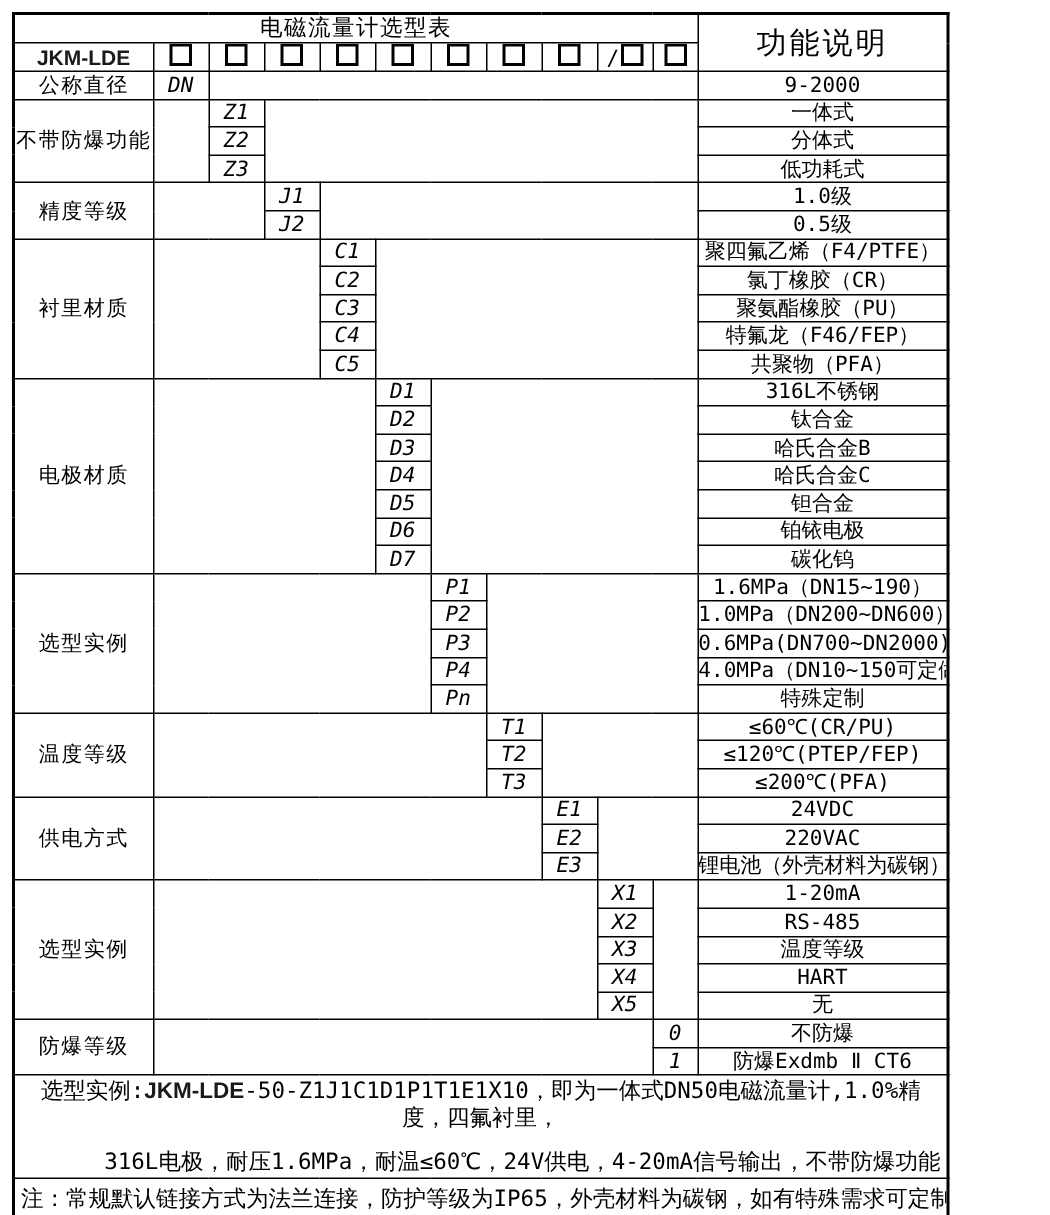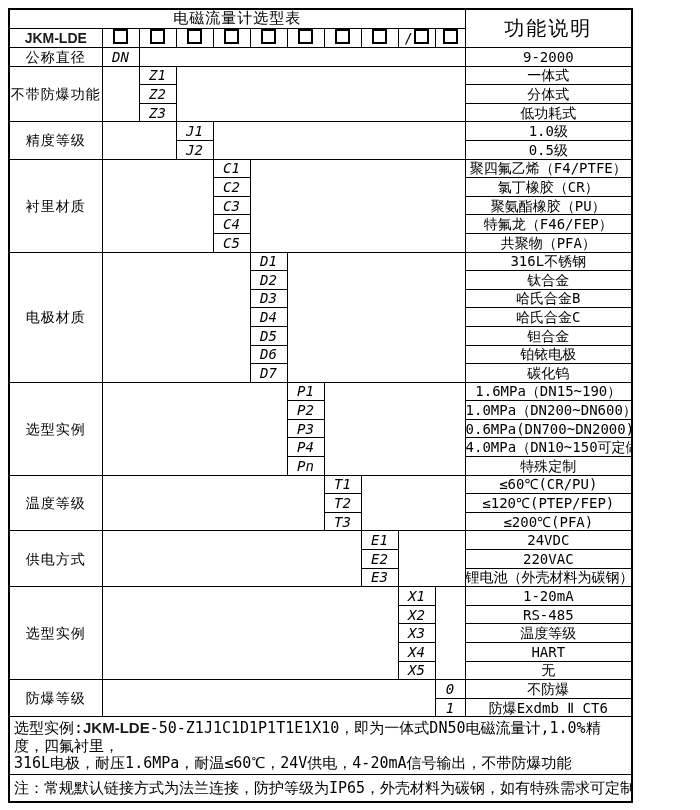--- a/index.html
+++ b/index.html
@@ -30,22 +30,22 @@
     display:inline-block;width:11px;height:11px;
     border:2px solid #000;vertical-align:-1px;background:#fff;
   }
   .slash{font-size:14px;margin-right:1px;}
   td.code{font-size:14px;font-style:italic;}
   td.desc{font-size:14px;}
   td.example{
     height:52px;font-size:15px;white-space:normal;
     padding:2px 4px;text-align:center;
   }
-  .ex1{text-align:left;}
-  .ex2{text-align:left;}
+  .ex1{text-align:center;}
+  .ex2{text-align:right;margin-top:12px;}
   .m{font-family:"Liberation Sans",sans-serif;font-weight:bold;color:#1a1a1a;}
   td.note{
     height:24px;font-size:15px;text-align:left;padding:1px 4px;
   }
 </style>
 </head>
 <body>
 
 <div class="wrap">
   <table>

